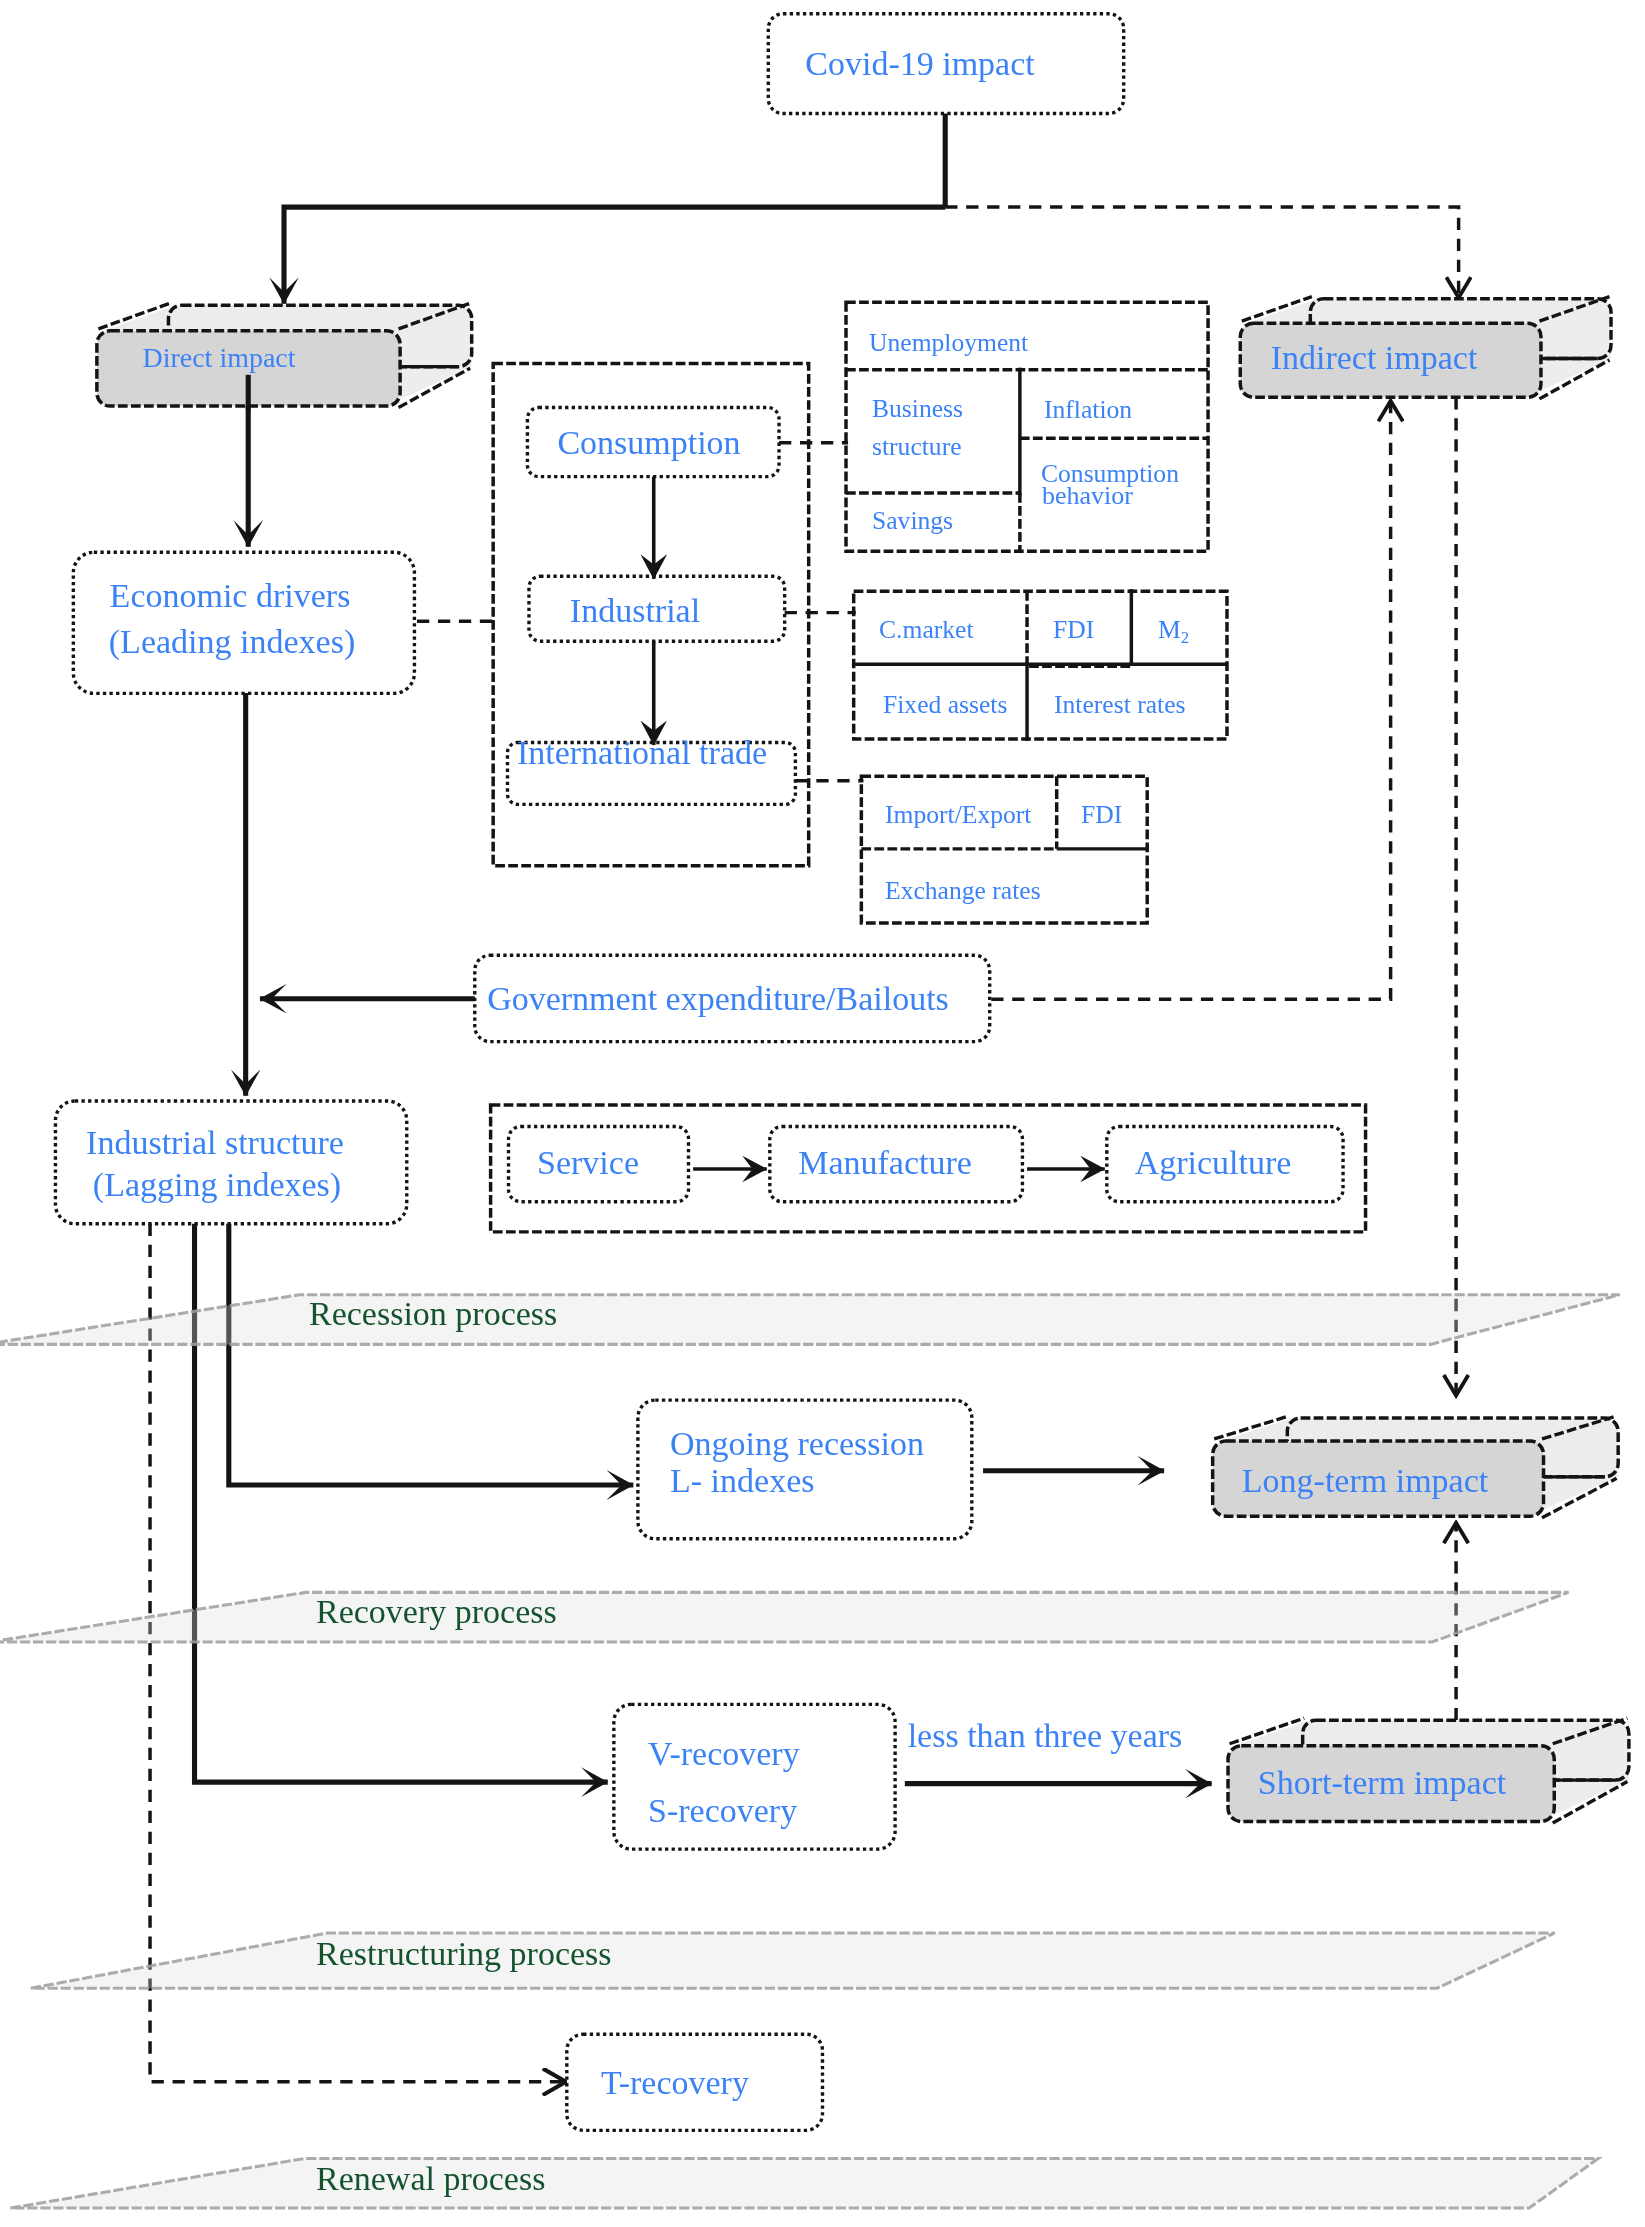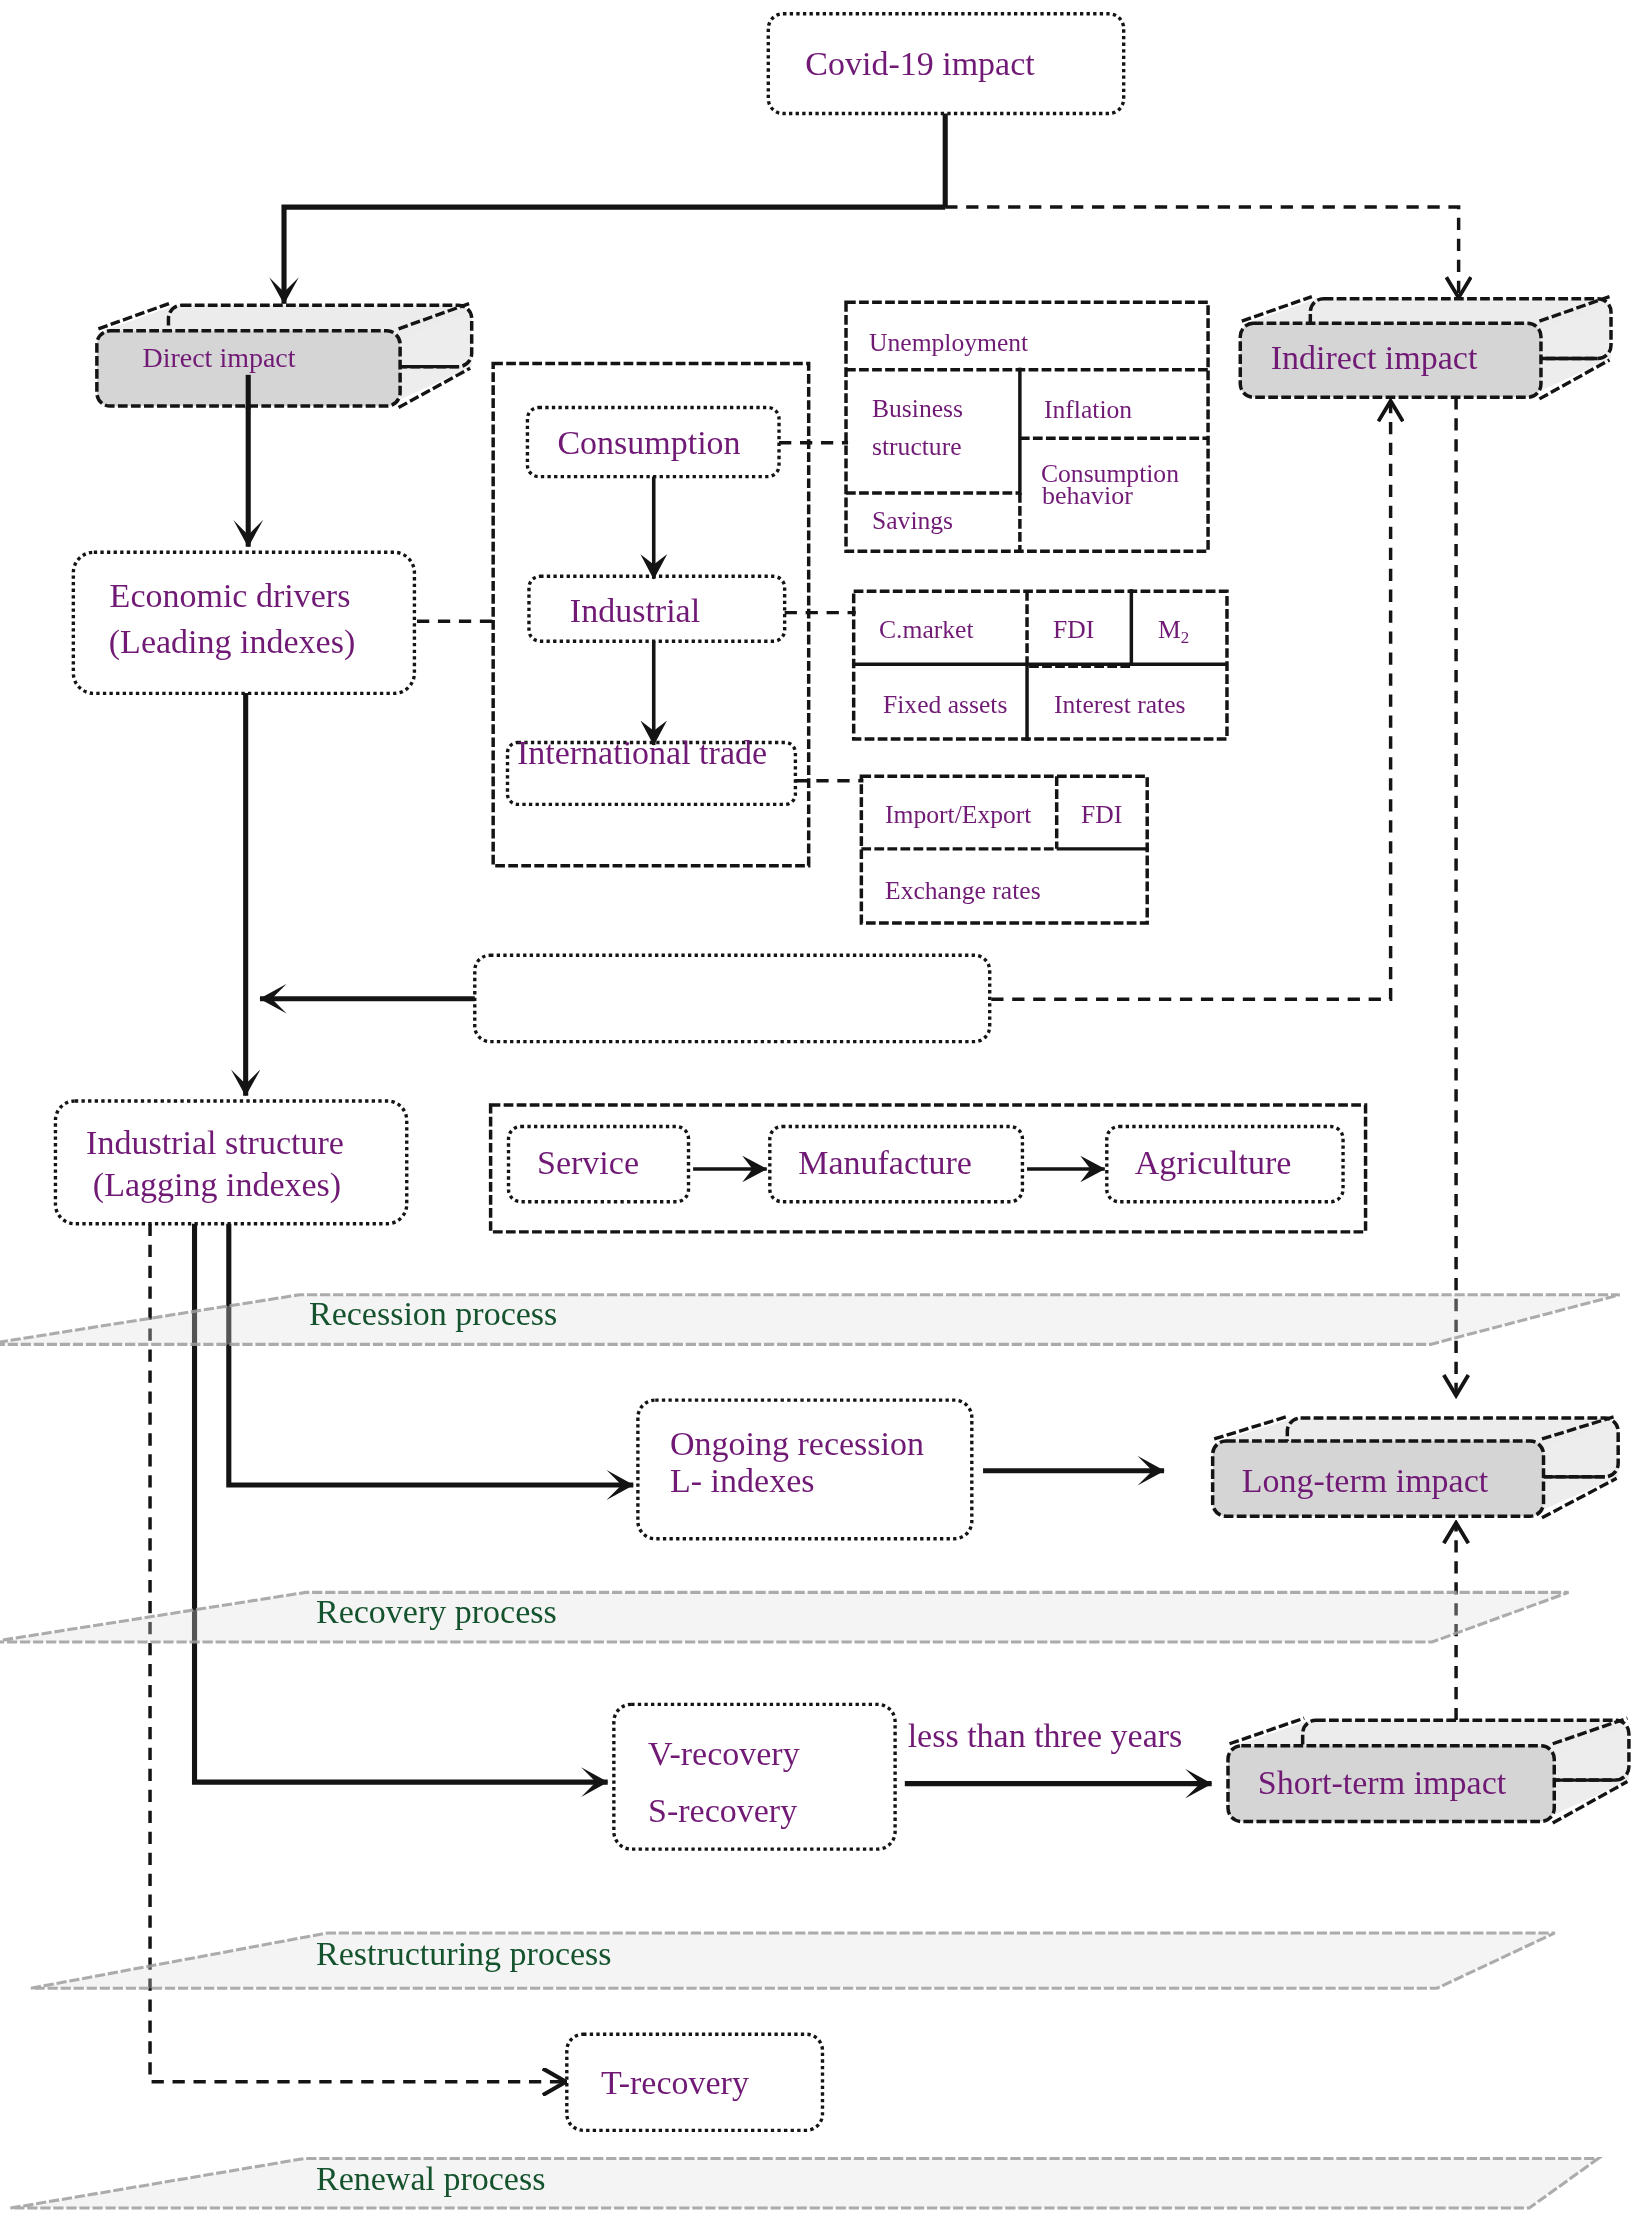--- a/index.html
+++ b/index.html
@@ -1,20 +1,20 @@
 <!DOCTYPE html>
 <html style="font-size:8.2px"><head>
 <meta charset="utf-8">
 <title>Covid-19 economic impact framework</title>
 <style>
   html,body{margin:0;padding:0;background:#ffffff;}
   body{width:1646px;height:2227px;overflow:hidden;font-family:"Liberation Serif",serif;}
   #stage{position:relative;width:1646px;height:2227px;background:#ffffff;overflow:hidden;}
   svg#canvas{position:absolute;left:0;top:0;width:1646px;height:2227px;display:block;}
-  .lbl{position:absolute;font-family:"Liberation Serif",serif;color:#701a75;
+  .lbl{position:absolute;font-family:"Liberation Serif",serif;color:#3b82f6;
        text-align:center;white-space:pre;line-height:1.26;}
   .lbl.l{text-align:center;}
   .pl{color:#14532d;}
   sub{font-size:0.66em;vertical-align:-0.28em;}
 </style>
 </head>
 <body>
 
 <div id="stage">
   <svg id="canvas" viewBox="0 0 3218 4355">
@@ -152,20 +152,21 @@
     </g>
   </svg>
   <div class="lbl " style="left:920px;top:43px;font-size:34px;transform:translateX(-50%)">Covid-19 impact</div>
   <div class="lbl " style="left:219px;top:340px;font-size:28px;transform:translateX(-50%)">Direct impact</div>
   <div class="lbl " style="left:1374px;top:337px;font-size:34px;transform:translateX(-50%)">Indirect impact</div>
   <div class="lbl " style="left:230px;top:575px;font-size:34px;transform:translateX(-50%)">Economic drivers</div>
   <div class="lbl " style="left:232px;top:621px;font-size:34px;transform:translateX(-50%)">(Leading indexes)</div>
   <div class="lbl " style="left:649px;top:422px;font-size:34px;transform:translateX(-50%)">Consumption</div>
   <div class="lbl " style="left:635px;top:590px;font-size:34px;transform:translateX(-50%)">Industrial</div>
   <div class="lbl " style="left:642px;top:732px;font-size:34px;transform:translateX(-50%)">International trade</div>
+  <div class="lbl " style="left:718px;top:978px;font-size:34px;transform:translateX(-50%)">Government expenditure/Bailouts</div>
   <div class="lbl " style="left:215px;top:1122px;font-size:34px;transform:translateX(-50%)">Industrial structure</div>
   <div class="lbl " style="left:217px;top:1164px;font-size:34px;transform:translateX(-50%)">(Lagging indexes)</div>
   <div class="lbl " style="left:588px;top:1142px;font-size:34px;transform:translateX(-50%)">Service</div>
   <div class="lbl " style="left:885px;top:1142px;font-size:34px;transform:translateX(-50%)">Manufacture</div>
   <div class="lbl " style="left:1213px;top:1142px;font-size:34px;transform:translateX(-50%)">Agriculture</div>
   <div class="lbl l " style="left:670px;top:1423px;font-size:34px">Ongoing recession</div>
   <div class="lbl l " style="left:670px;top:1460px;font-size:34px">L- indexes</div>
   <div class="lbl " style="left:1365px;top:1460px;font-size:34px;transform:translateX(-50%)">Long-term impact</div>
   <div class="lbl l " style="left:648px;top:1733px;font-size:34px">V-recovery</div>
   <div class="lbl l " style="left:648px;top:1790px;font-size:34px">S-recovery</div>

